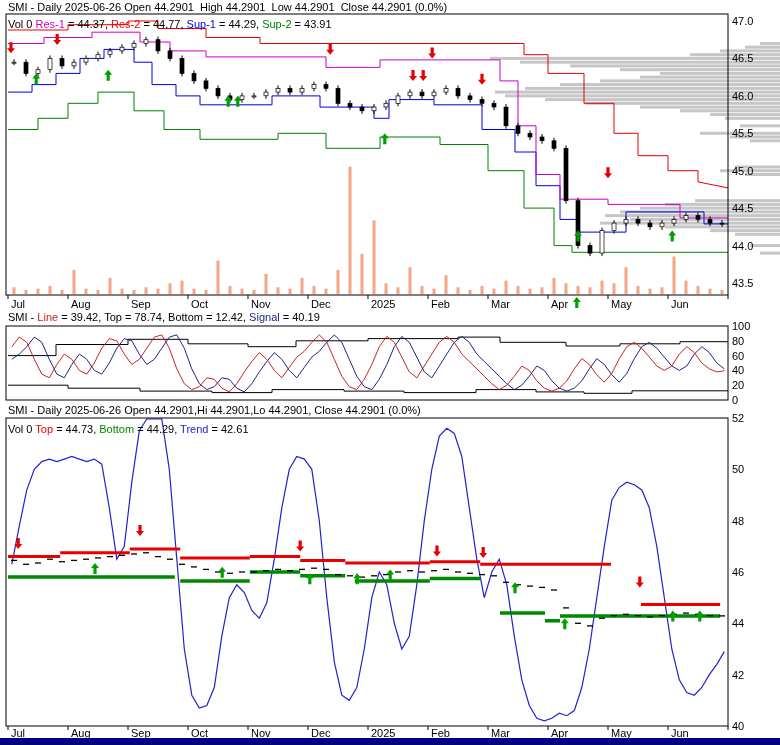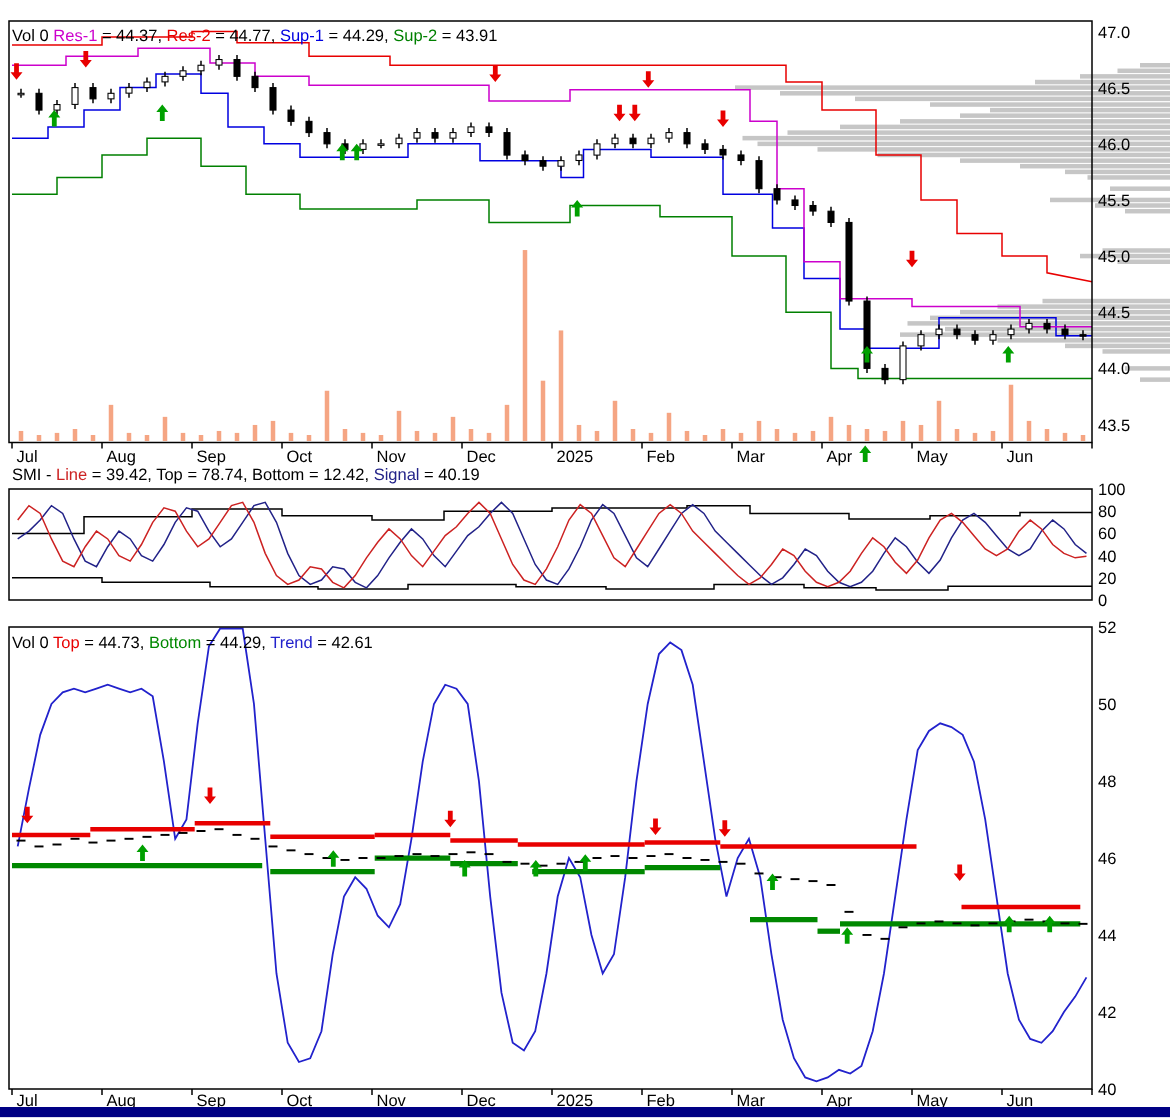--- a/index.html
+++ b/index.html
@@ -422,16 +422,18 @@
       <text x="251" y="737" font-size="11" fill="#000000">Nov</text>
       <text x="311" y="737" font-size="11" fill="#000000">Dec</text>
       <text x="371" y="737" font-size="11" fill="#000000">2025</text>
       <text x="431" y="737" font-size="11" fill="#000000">Feb</text>
       <text x="491" y="737" font-size="11" fill="#000000">Mar</text>
       <text x="551" y="737" font-size="11" fill="#000000">Apr</text>
       <text x="611" y="737" font-size="11" fill="#000000">May</text>
       <text x="671" y="737" font-size="11" fill="#000000">Jun</text>
       <rect x="0" y="738" width="780" height="7" fill="#000084"></rect>
     </svg>
+  <div class="ptitle" id="title1" style="top:1px">SMI - Daily 2025-06-26 Open 44.2901  High 44.2901  Low 44.2901  Close 44.2901 (0.0%)</div>
   <div class="plegend" id="legend1" style="top:18px"><span style="color: rgb(0, 0, 0);">Vol 0 </span><span style="color: rgb(204, 0, 204);">Res-1</span><span style="color: rgb(0, 0, 0);"> = 44.37, </span><span style="color: rgb(232, 0, 0);">Res-2</span><span style="color: rgb(0, 0, 0);"> = 44.77, </span><span style="color: rgb(0, 0, 224);">Sup-1</span><span style="color: rgb(0, 0, 0);"> = 44.29, </span><span style="color: rgb(0, 128, 0);">Sup-2</span><span style="color: rgb(0, 0, 0);"> = 43.91</span></div>
   <div class="ptitle" id="title2" style="top:311px"><span style="color: rgb(0, 0, 0);">SMI - </span><span style="color: rgb(204, 34, 34);">Line</span><span style="color: rgb(0, 0, 0);"> = 39.42, </span><span style="color: rgb(0, 0, 0);">Top</span><span style="color: rgb(0, 0, 0);"> = 78.74, </span><span style="color: rgb(0, 0, 0);">Bottom</span><span style="color: rgb(0, 0, 0);"> = 12.42, </span><span style="color: rgb(34, 34, 136);">Signal</span><span style="color: rgb(0, 0, 0);"> = 40.19</span></div>
+  <div class="ptitle" id="title3" style="top:404px">SMI - Daily 2025-06-26 Open 44.2901,Hi 44.2901,Lo 44.2901, Close 44.2901 (0.0%)</div>
   <div class="plegend" id="legend3" style="top:423px"><span style="color: rgb(0, 0, 0);">Vol 0 </span><span style="color: rgb(232, 0, 0);">Top</span><span style="color: rgb(0, 0, 0);"> = 44.73, </span><span style="color: rgb(0, 136, 0);">Bottom</span><span style="color: rgb(0, 0, 0);"> = 44.29, </span><span style="color: rgb(34, 34, 204);">Trend</span><span style="color: rgb(0, 0, 0);"> = 42.61</span></div>
 </div>
 
 </body></html>

